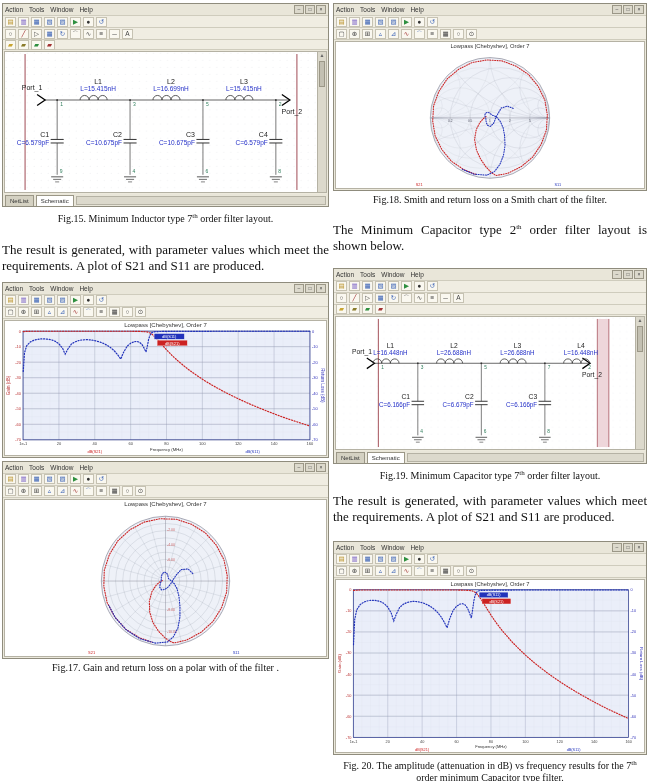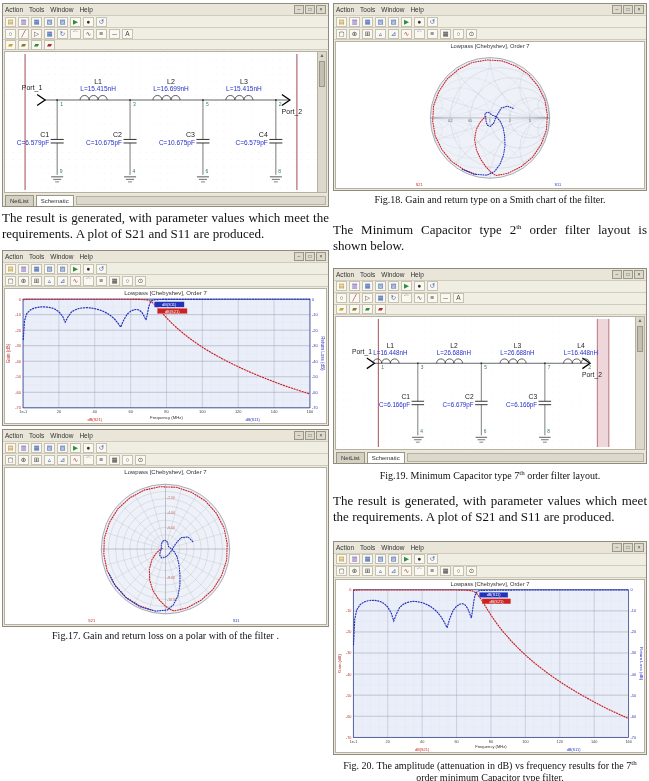--- a/index.html
+++ b/index.html
@@ -163,20 +163,23 @@
             <text x="399.6666666666667" y="239" font-size="10" fill="#2e7d5b" text-anchor="start" font-family="Liberation Sans, sans-serif">6</text>
             <text x="545" y="239" font-size="10" fill="#2e7d5b" text-anchor="start" font-family="Liberation Sans, sans-serif">8</text>
           </svg>
         <div class="vscroll">▲<span class="vthumb"></span></div>
       </div>
       <div class="statusrow">
         <span class="tab">NetList</span>
         <span class="tab active">Schematic</span>
         <span class="hscroll"></span>
       </div>
+    </div>
+    <div class="cap" style="margin-bottom:16px;">
+      <span>Fig.15. Minimum Inductor type 7</span><sup>th</sup><span> order filter layout.</span>
     </div>
 
     <p class="body" style="margin-bottom:8px;">
       <span>The result is generated, with parameter values which meet the requirements.  A plot of S21 and S11 are produced.</span>
     </p>
 
     <div class="win" style="margin-bottom:3px;">
       <div class="menubar">
           <span class="menu">Action</span>
           <span class="menu">Tools</span>
@@ -500,21 +503,21 @@
             <text x="361.3333333333333" y="164" font-size="6.5" fill="#556" text-anchor="middle" font-family="Liberation Sans, sans-serif">2</text>
             <text x="402.66666666666663" y="164" font-size="6.5" fill="#556" text-anchor="middle" font-family="Liberation Sans, sans-serif">5</text>
             <polyline points="311.8,153.0 306.4,157.2 298.6,166.0 291.5,179.9 287.9,200.1 291.9,222.2 300.5,240.6 311.2,256.1 321.9,267.6 332.4,274.4 357.0,269.8 385.0,256.0 409.0,236.2 426.3,210.2 437.2,180.9 439.1,149.8 433.9,119.0 420.0,91.0 400.2,67.0 374.2,49.7 344.9,38.8 313.8,36.9 283.0,42.1 255.0,56.0 231.0,75.8 213.7,101.8 202.8,131.1 200.9,162.2 206.1,193.0 220.0,221.0 239.8,245.0 265.8,262.3 291.0,272.2" fill="none" stroke="#cc2222" stroke-width="2.2" stroke-dasharray="2 3" stroke-linecap="round"></polyline>
             <polyline points="368.3,136.5 356.0,131.7 343.4,135.7 337.2,146.1 332.3,154.7 329.9,161.2 327.2,167.6 320.6,173.3 315.0,171.3 312.4,165.8 311.6,161.3 311.5,157.8 310.2,154.6 309.1,150.2 310.9,145.9 315.4,144.5 319.7,146.1 322.9,149.2 325.1,150.6 328.8,151.5 334.9,155.5 341.2,162.9 347.1,175.7 350.3,192.1 351.3,212.4 348.0,232.9 340.4,251.8 329.6,265.9 313.8,273.6 286.8,271.6 259.7,260.4" fill="none" stroke="#2233bb" stroke-width="2.2" stroke-dasharray="2 3" stroke-linecap="round"></polyline>
             <text x="172.8" y="296" font-size="8" fill="#cc2222" text-anchor="middle" font-family="Liberation Sans, sans-serif">S21</text>
             <text x="460.79999999999995" y="296" font-size="8" fill="#2233bb" text-anchor="middle" font-family="Liberation Sans, sans-serif">S11</text>
           </svg>
       </div>
     </div>
     <div class="cap" style="margin-bottom:12px;">
-      <span>Fig.18. Gain and return type on a Smith chart of the filter.</span>
+      <span>Fig.18. Smith and return loss on a Smith chart of the filter.</span>
     </div>
 
     <p class="body" style="margin-bottom:14px;">
       <span>The Minimum Capacitor type 2</span><sup>th</sup><span> order filter layout is shown below.</span>
     </p>
 
     <div class="win" style="margin-bottom:3px;">
       <div class="menubar">
           <span class="menu">Action</span>
           <span class="menu">Tools</span>

